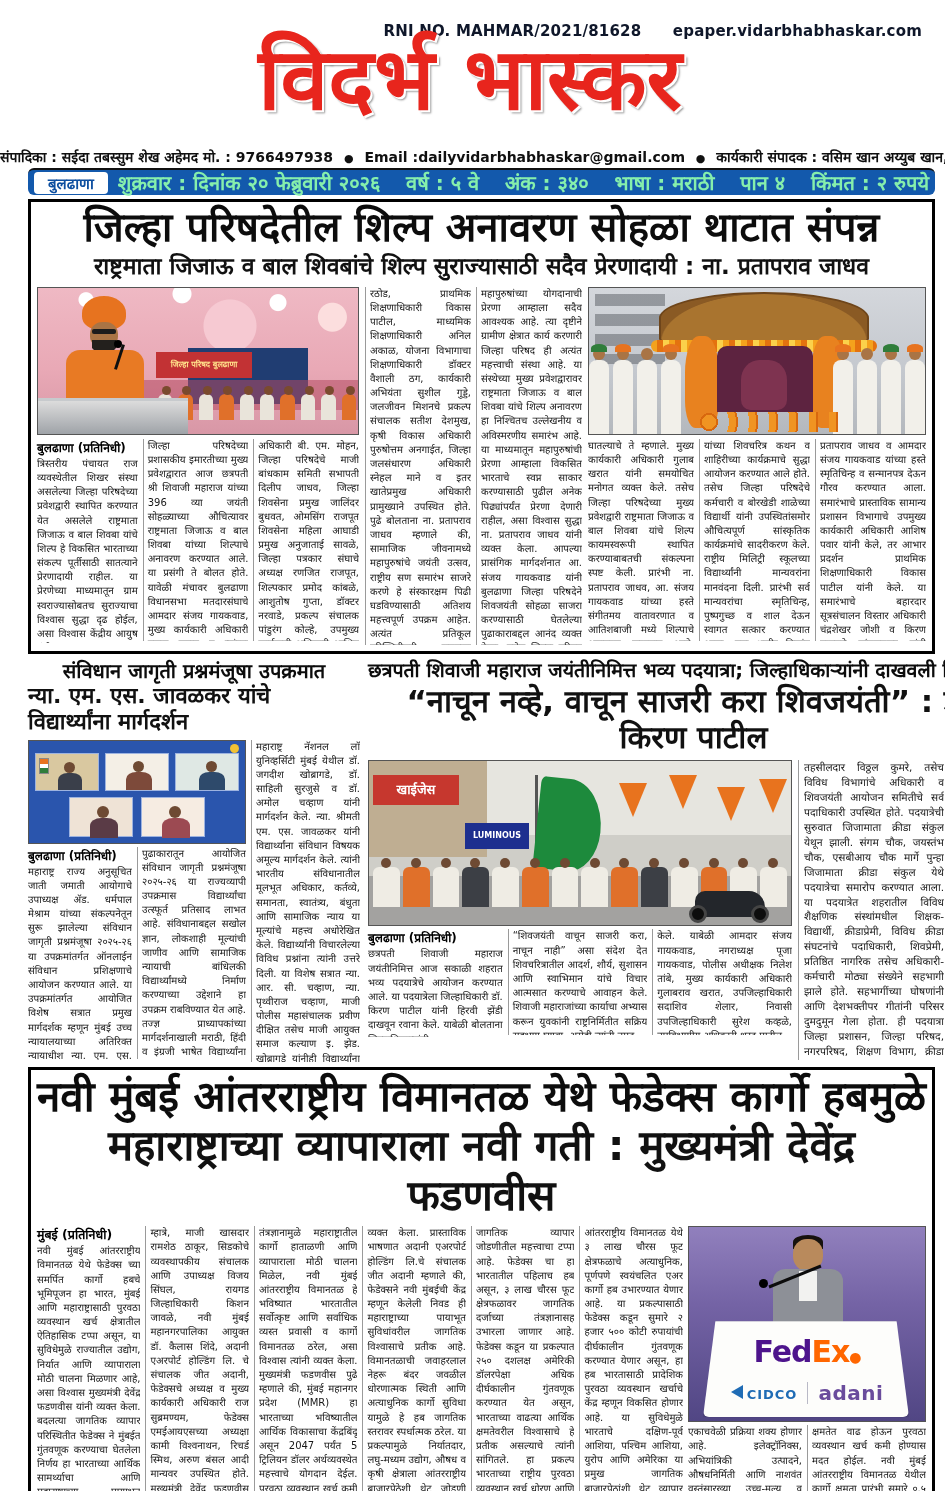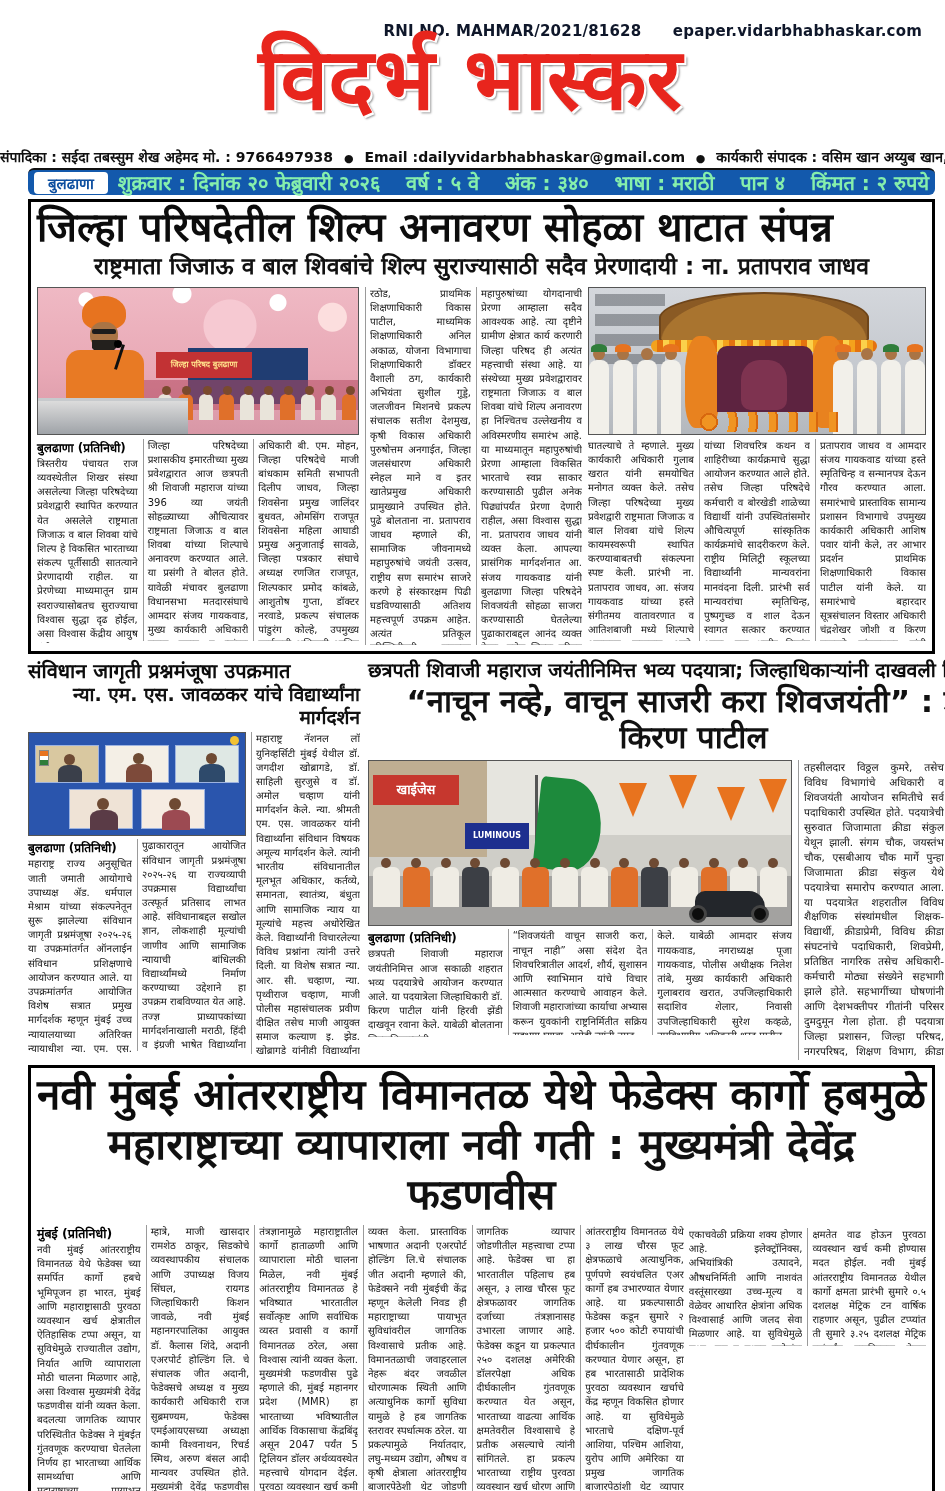--- a/index.html
+++ b/index.html
@@ -41,21 +41,21 @@
   }
   .city-chip {
     background:#fff; color:#0d4fa0; font-weight:bold; font-size:15px;
     padding: 1px 14px; border-radius: 4px;
   }
   .date-items { flex:1; display:flex; justify-content: space-between; }
   .date-items span { color:#86efac; font-weight:bold; font-size:20px; white-space:nowrap; }
 
   
   .boxed { border: 3px solid #000; background:#fff; }
-  .headline-xl { font-weight:bold; color:#0c0c0c; }
+  .headline-xl { text-align:center; font-weight:bold; color:#0c0c0c; }
   .coltext {
     font-size: 10px; line-height: 1.42; text-align: justify; color:#161616;
     overflow: hidden; word-break: break-word;
   }
   .dateline { font-weight: bold; font-size: 12px; margin-bottom: 1px; color:#000; }
   .vr { border-left: 1px solid #9a9a9a; }
   .photo { position: relative; overflow: hidden; border: 1px solid #555; }
 
   
   .art1 { margin: 4px 5px 0 28px; padding: 2px 6px 6px 6px; }
@@ -116,21 +116,21 @@
   .p2-people i::before { content:""; position:absolute; top:-12px; left:4px; width:12px; height:12px; border-radius:50%; background:#a97445; }
   .p2-people i.or::after { content:""; position:absolute; top:-16px; left:2px; width:16px; height:8px; border-radius:50% 50% 0 0; background:#e7731f; }
   .p2-people i.gr::after { content:""; position:absolute; top:-16px; left:2px; width:16px; height:8px; border-radius:50% 50% 0 0; background:#2f7d3a; }
   .p2-flowers { position:absolute; left: 110px; bottom: 2px; width: 140px; height: 20px;
       background: repeating-radial-gradient(circle at 10px 10px, #f09422 0 7px, #d8680e 7px 9px, transparent 9px 20px); }
 
   
   .row2 { display:flex; gap: 8px; margin: 5px 5px 0 28px; }
   .art2 { width: 332px; }
   .art2 h2 { font-size: 20px; line-height: 1.2; }
-  .art2 h3 { font-size: 19px; line-height: 1.2; text-align:right; font-weight:bold; margin-bottom: 4px; }
+  .art2 h3 { font-size: 22px; line-height: 1.2; text-align:left; font-weight:bold; margin-bottom: 4px; }
   .art2-body { display:flex; gap: 5px; }
   .art2-leftsub { width: 218px; }
   .photo-conf { width: 218px; height: 104px; background:#2a55ad; }
   .art2-cols { display:flex; gap: 5px; margin-top: 3px; }
   .art2-cols .col { flex:1; height: 212px; }
   .art2-rightcol { width: 109px; height: 322px; }
   .conf-tile { position:absolute; border: 1px solid #9db3e0; }
   .conf-head { position:absolute; border-radius: 50%; background:#6e4a33; }
   .conf-body { position:absolute; border-radius: 40% 40% 0 0; }
   .conf-flag { position:absolute; width: 10px; height: 16px;
@@ -407,20 +407,37 @@
         <div class="dateline">मुंबई (प्रतिनिधी)</div>
         <div class="coltext" style="height:302px">नवी मुंबई आंतरराष्ट्रीय विमानतळ येथे फेडेक्स च्या समर्पित कार्गो हबचे भूमिपूजन हा भारत, मुंबई आणि महाराष्ट्रासाठी पुरवठा व्यवस्थान खर्च क्षेत्रातील ऐतिहासिक टप्पा असून, या सुविधेमुळे राज्यातील उद्योग, निर्यात आणि व्यापाराला मोठी चालना मिळणार आहे, असा विश्वास मुख्यमंत्री देवेंद्र फडणवीस यांनी व्यक्त केला. बदलत्या जागतिक व्यापार परिस्थितीत फेडेक्स ने मुंबईत गुंतवणूक करण्याचा घेतलेला निर्णय हा भारताच्या आर्थिक सामर्थ्याचा आणि महाराष्ट्राच्या पायाभूत सुविधांवरील जागतिक विश्वासाचा महत्त्वपूर्ण पुरावा असल्याचे त्यांनी नमूद केले. नवी मुंबई आंतरराष्ट्रीय विमानतळ येथे फेडेक्स च्या समर्पित कार्गो हबचे भूमिपूजन मुख्यमंत्री देवेंद्र फडणवीस यांच्या हस्ते झाले. त्यावेळी ते बोलत होते. या कार्यक्रमास वनमंत्री गणेश नाईक, आमदार मंदाताई</div>
       </div>
       <div class="col coltext vr" style="padding-left:4px">म्हात्रे, माजी खासदार रामशेठ ठाकूर, सिडकोचे व्यवस्थापकीय संचालक आणि उपाध्यक्ष विजय सिंघल, रायगड जिल्हाधिकारी किशन जावळे, नवी मुंबई महानगरपालिका आयुक्त डॉ. कैलास शिंदे, अदानी एअरपोर्ट होल्डिंग लि. चे संचालक जीत अदानी, फेडेक्सचे अध्यक्ष व मुख्य कार्यकारी अधिकारी राज सुब्रमण्यम, फेडेक्स एमईआयएसच्या अध्यक्षा कामी विश्वनाथन, रिचर्ड स्मिथ, अरुण बंसल आदी मान्यवर उपस्थित होते. मुख्यमंत्री देवेंद्र फडणवीस म्हणाले की, फेडेक्स च्या कार्गो हबचे भूमिपूजन भारत, महाराष्ट्र आणि मुंबईसाठी पुरवठा व्यवस्थान खर्च क्षेत्रातील ऐतिहासिक घटना आहे. जागतिक व्यापारातील बदलत्या परिस्थितीत फेडेक्स ने मुंबईत गुंतवणूक करण्याचा घेतलेला निर्णय भारत आणि महाराष्ट्राच्या वाढत्या आर्थिक सामर्थ्याचे प्रतीक आहे. फेडेक्स ची जागतिक स्तरावरील मजबूत</div>
       <div class="col coltext vr" style="padding-left:4px">तंत्रज्ञानामुळे महाराष्ट्रातील कार्गो हाताळणी आणि व्यापाराला मोठी चालना मिळेल, नवी मुंबई आंतरराष्ट्रीय विमानतळ हे भविष्यात भारतातील सर्वोत्कृष्ट आणि सर्वाधिक व्यस्त प्रवासी व कार्गो विमानतळ ठरेल, असा विश्वास त्यांनी व्यक्त केला. मुख्यमंत्री फडणवीस पुढे म्हणाले की, मुंबई महानगर प्रदेश (MMR) हा भारताच्या भविष्यातील आर्थिक विकासाचा केंद्रबिंदू असून 2047 पर्यंत 5 ट्रिलियन डॉलर अर्थव्यवस्थेत महत्त्वाचे योगदान देईल. पुरवठा व्यवस्थान खर्च कमी करणे देशाच्या विकासासाठी महत्त्वाचे असून फेडेक्स सारख्या कंपन्यांमुळे तंत्रज्ञानाच्या माध्यमातून हा खर्च कमी होण्यास मदत होईल. महाराष्ट्र हा देशाच्या उत्पादन क्षेत्रात आघाडीवर असून फेडेक्स च्या सुविधेमुळे उद्योग, निर्यात आणि संपूर्ण व्यावसायिक परिसंस्थेला मोठा फायदा होईल, असा विश्वास त्यांनी याबेळी</div>
       <div class="col coltext vr" style="padding-left:4px">व्यक्त केला. प्रास्ताविक भाषणात अदानी एअरपोर्ट होल्डिंग लि.चे संचालक जीत अदानी म्हणाले की, फेडेक्सने नवी मुंबईची केंद्र म्हणून केलेली निवड ही महाराष्ट्राच्या पायाभूत सुविधांवरील जागतिक विश्वासाचे प्रतीक आहे. विमानतळाची जवाहरलाल नेहरू बंदर जवळील धोरणात्मक स्थिती आणि अत्याधुनिक कार्गो सुविधा यामुळे हे हब जागतिक स्तरावर स्पर्धात्मक ठरेल. या प्रकल्पामुळे निर्यातदार, लघु-मध्यम उद्योग, औषध व कृषी क्षेत्राला आंतरराष्ट्रीय बाजारपेठेशी थेट जोडणी मिळेल. महाराष्ट्र शासनाच्या सहकार्याबद्दल विशेष उल्लेख करत देवेंद्र फडणवीस यांच्या नेतृत्वाचे कौतुक केले. फेडेक्सचे अध्यक्ष व मुख्य कार्यकारी अधिकारी राज सुब्रमण्यम म्हणाले की, नवी मुंबई आंतरराष्ट्रीय विमानतळ येथे फेडेक्स च्या पूर्णपणे स्वयंचलित आणि अत्याधुनिक एअर कार्गो हबचे भूमीपूजन हा भारताच्या</div>
       <div class="col coltext vr" style="padding-left:4px">जागतिक व्यापार जोडणीतील महत्त्वाचा टप्पा आहे. फेडेक्स चा हा भारतातील पहिलाच हब असून, ३ लाख चौरस फूट क्षेत्रफळावर जागतिक दर्जाच्या तंत्रज्ञानासह उभारला जाणार आहे. फेडेक्स कडून या प्रकल्पात २५० दशलक्ष अमेरिकी डॉलरपेक्षा अधिक दीर्घकालीन गुंतवणूक करण्यात येत असून, भारताच्या वाढत्या आर्थिक क्षमतेवरील विश्वासाचे हे प्रतीक असल्याचे त्यांनी सांगितले. हा प्रकल्प भारताच्या राष्ट्रीय पुरवठा व्यवस्थान खर्च धोरण आणि पीएम गतिशक्ती योजना उपक्रमांशी सुसंगत असून देशाची पुरवठा व्यवस्थान खर्च क्षमता वाढविण्यास मदत करेल. फेडेक्स चे नेटवर्क सुमारे २२० देशांमध्ये कार्यरत असून, नवी मुंबई हबमुळे भारत जागतिक पुरवठा साखळीत अधिक प्रभावीपणे सहभागी होईल, असा विश्वास त्यांनी व्यक्त केला. फेडेक्स तर्फे नवी मुंबई</div>
       <div class="col coltext vr" style="padding-left:4px">आंतरराष्ट्रीय विमानतळ येथे ३ लाख चौरस फूट क्षेत्रफळाचे अत्याधुनिक, पूर्णपणे स्वयंचलित एअर कार्गो हब उभारण्यात येणार आहे. या प्रकल्पासाठी फेडेक्स कडून सुमारे २ हजार ५०० कोटी रुपायांची दीर्घकालीन गुंतवणूक करण्यात येणार असून, हा हब भारतासाठी प्रादेशिक पुरवठा व्यवस्थान खर्चाचे केंद्र म्हणून विकसित होणार आहे. या सुविधेमुळे भारताचे दक्षिण-पूर्व आशिया, पश्चिम आशिया, युरोप आणि अमेरिका या प्रमुख जागतिक बाजारपेठांशी थेट व्यापार संपर्क अधिक मजबूत होणार आहे. हा कार्गो हब पुरवठा व्यवस्थान खर्च, वेअरहाऊसिंग, वाहतूक आणि संबंधित क्षेत्रांमध्ये ६ हजार हून अधिक थेट व अप्रत्यक्ष रोजगार निर्माण करेल. अत्याधुनिक स्वयंचलित सॉर्टिंग सिस्टीम, डायमेन्शनल स्कॅनिंग, हाय-स्पीड स्क्रीनिंग तंत्रज्ञान आणि समर्पित विमान पार्किंग सुविधांमुळे इनबाउंड व आऊटबाउंड शिपमेंटची</div>
 
       <div class="art4-right">
+        <div class="photo photo-fedex">
+          <div class="p5-hair"></div>
+          <div class="p5-head"></div>
+          <div class="p5-vest"></div>
+          <div class="p5-shirt"></div>
+          <div class="p5-mic"></div>
+          <div class="p5-michead"></div>
+          <div class="p5-podium"></div>
+          <div class="p5-fedex">
+            <span class="fed">Fed</span><span class="ex">Ex</span><span class="fdot">●</span>
+          </div>
+          <div class="p5-logos">
+            <span><span class="p5-cidco-ic"></span><span class="p5-cidco">CIDCO</span></span>
+            <span class="p5-sep"></span>
+            <span class="p5-adani">adani</span>
+          </div>
+        </div>
         <div class="art4-subcols">
           <div class="col2 coltext">एकाचवेळी प्रक्रिया शक्य होणार आहे. इलेक्ट्रॉनिक्स, अभियांत्रिकी उत्पादने, औषधनिर्मिती आणि नाशवंत वस्तूंसारख्या उच्च-मूल्य व वेळेवर आधारित क्षेत्रांना अधिक विश्वासार्ह आणि जलद सेवा मिळणार आहे. या सुविधेमुळे सूक्ष्म, लघु व मध्यम उद्योगांना (MSMEs) निर्यात-आयात</div>
           <div class="col2 coltext vr" style="padding-left:4px">क्षमतेत वाढ होऊन पुरवठा व्यवस्थान खर्च कमी होण्यास मदत होईल. नवी मुंबई आंतरराष्ट्रीय विमानतळ येथील कार्गो क्षमता प्रारंभी सुमारे ०.५ दशलक्ष मेट्रिक टन वार्षिक राहणार असून, पुढील टप्प्यांत ती सुमारे ३.२५ दशलक्ष मेट्रिक टनांपर्यंत वाढविण्यात येणार आहे.</div>
         </div>
       </div>
     </div>
   </section>
 
 </div>
 

